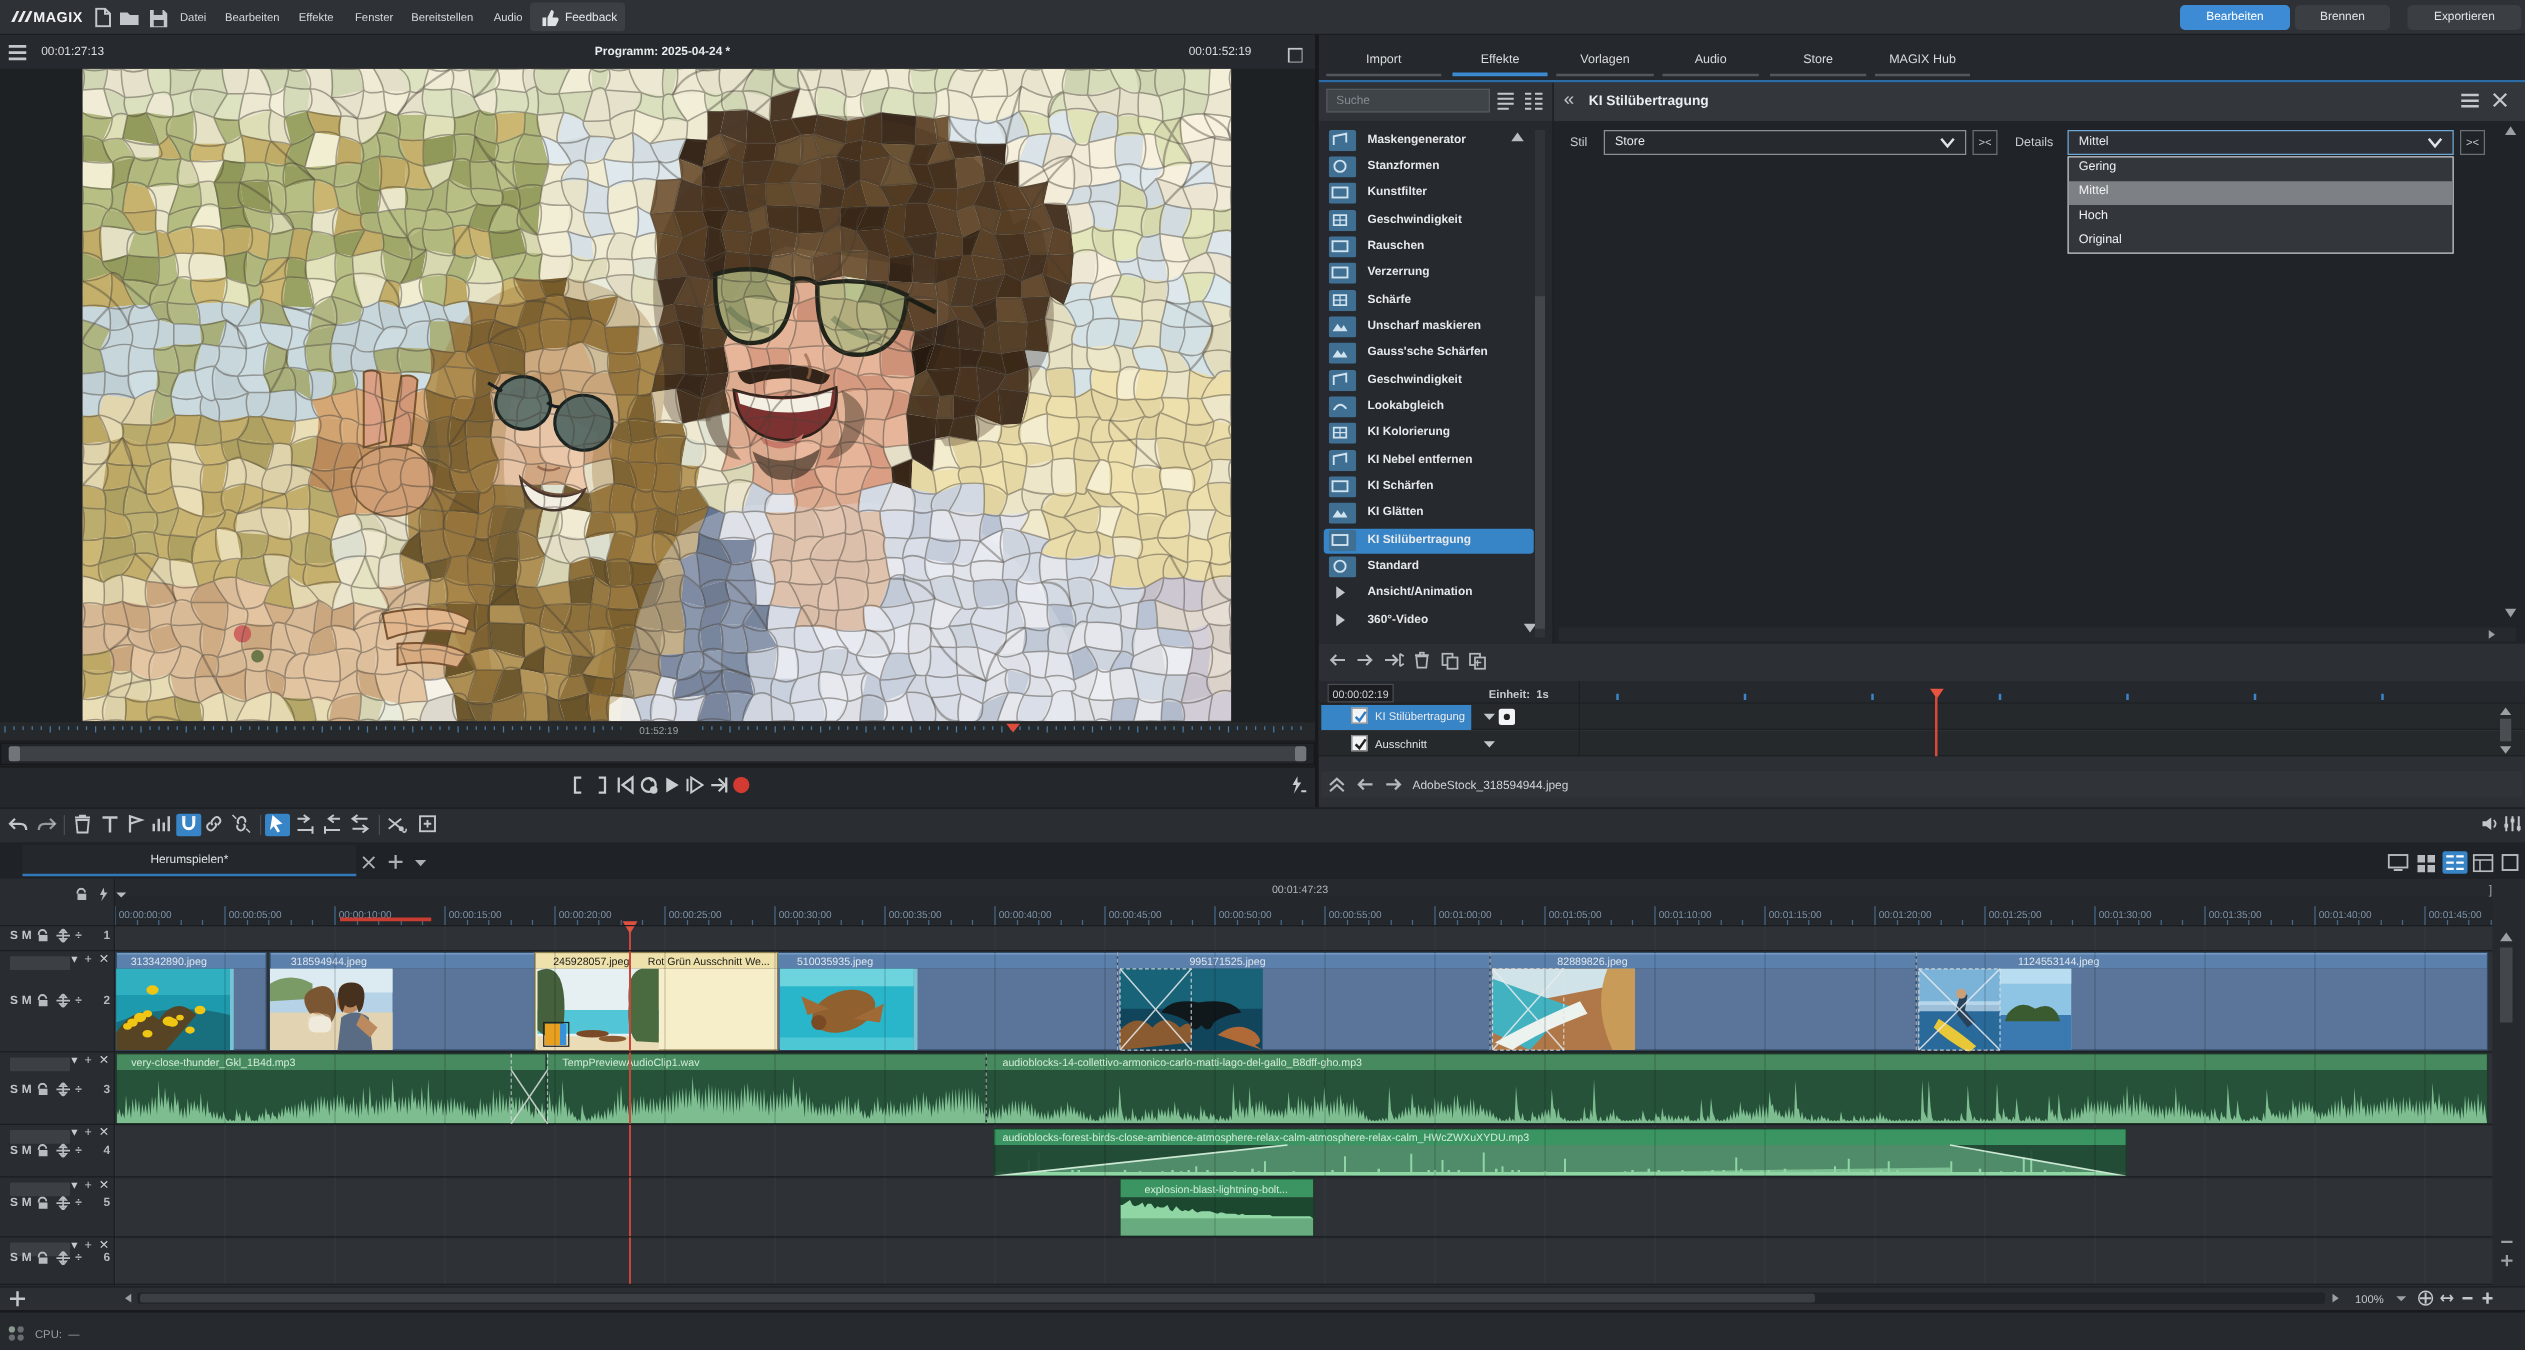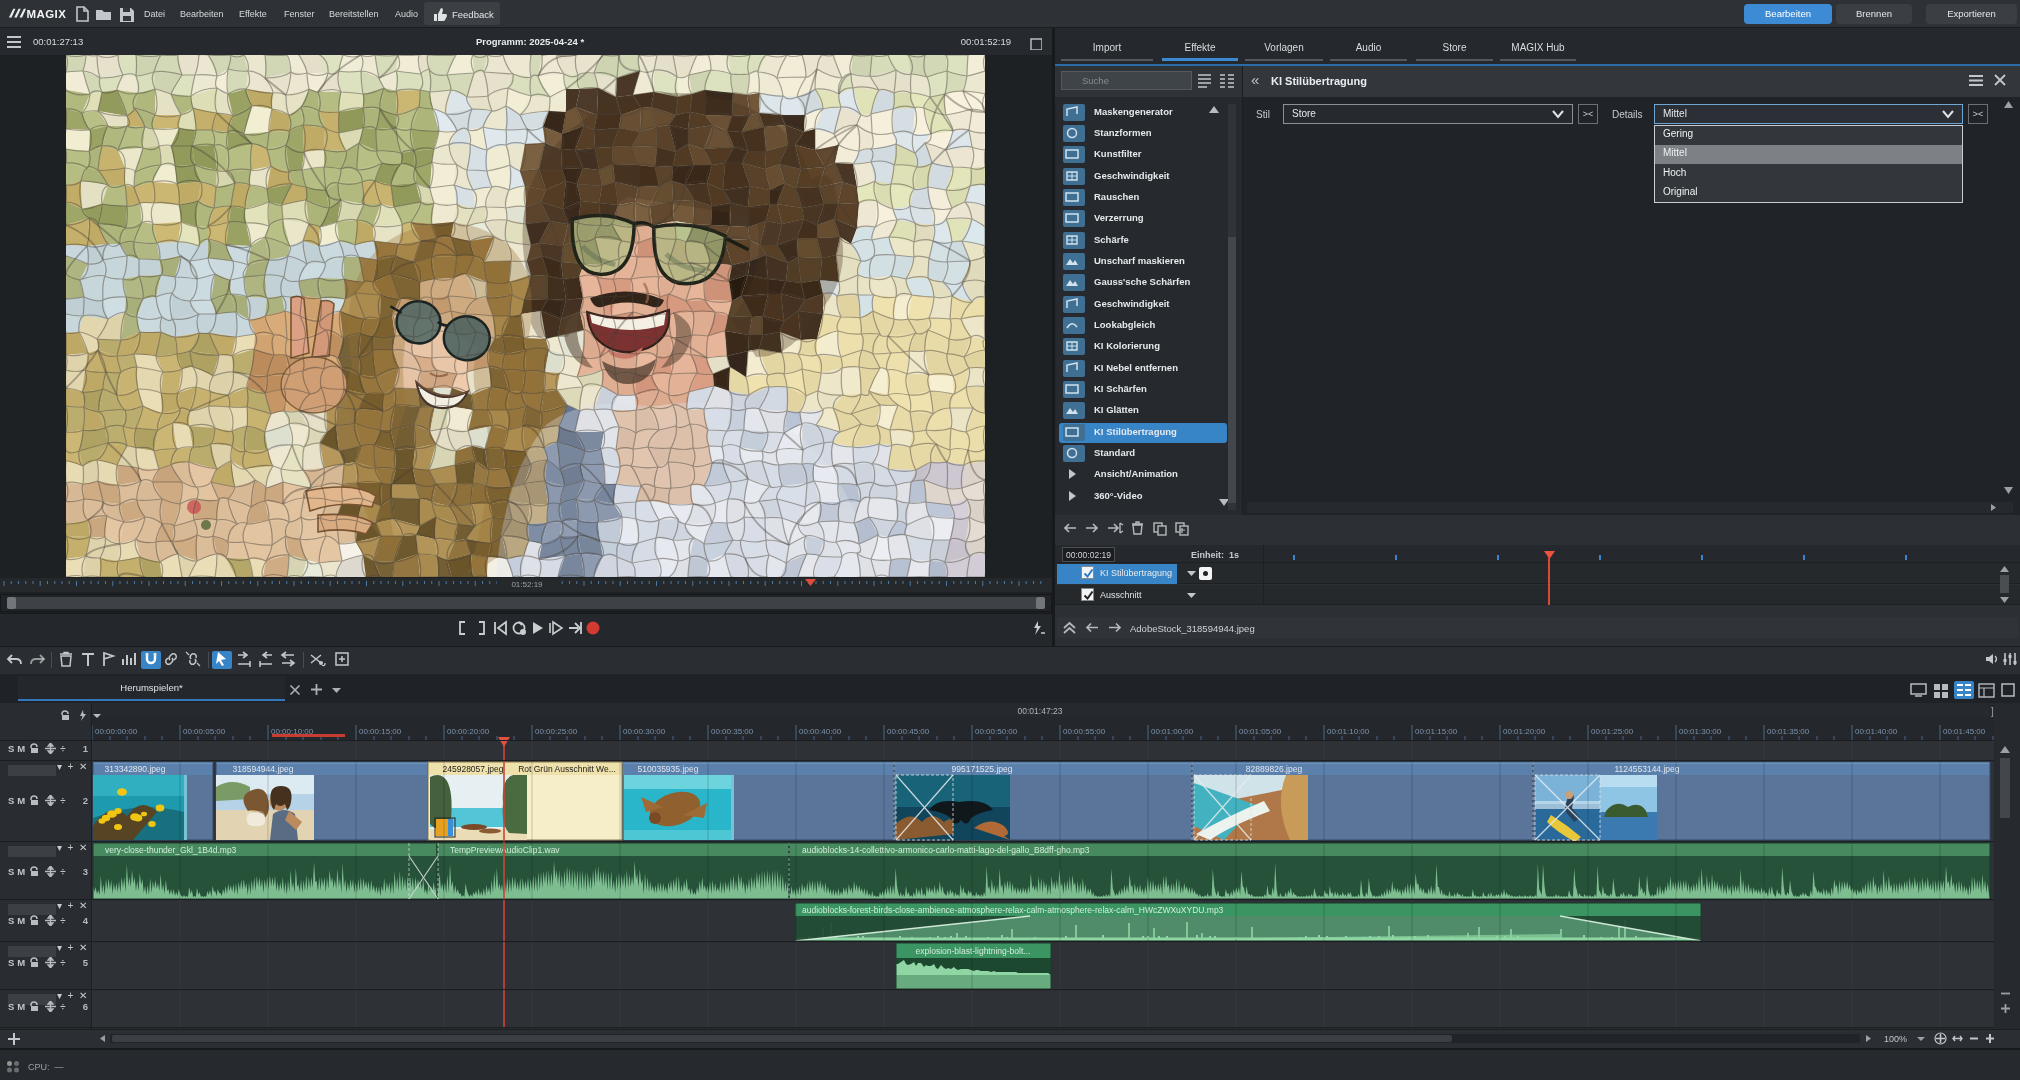--- a/index.html
+++ b/index.html
@@ -46,21 +46,21 @@
 <div class="topbtn" style="left:1744px;width:88px;background:#3d8bd4;color:#fff">Bearbeiten</div>
 <div class="topbtn" style="left:1836px;width:76px">Brennen</div>
 <div class="topbtn" style="left:1926px;width:91px">Exportieren</div>
 <div class="abs" style="left:0;top:28px;width:1052px;height:618px;background:#1e2124"></div>
 <div class="abs" style="left:0;top:28px;width:1052px;height:27px;background:#26292d"></div>
 <svg style="position:absolute;left:6px;top:34px" width="16" height="16" viewBox="0 0 16 16">
     <path d="M1 3h14M1 8h14M1 13h14" stroke="#c3c7cb" stroke-width="2.2"></path>
   </svg>
 <div class="abs" style="left:33px;top:36px;color:#dadde0;font-size:9.5px">00:01:27:13</div>
 <div class="abs" style="left:380px;top:36px;width:300px;text-align:center;color:#e8ebee;font-size:9.5px;font-weight:bold">Programm: 2025-04-24 *</div>
-<div class="abs" style="left:941px;top:36px;width:70px;text-align:right;color:#dadde0;font-size:9.5px">00:01:52:19</div>
+<div class="abs" style="left:941px;top:36px;width:70px;text-align:center;color:#dadde0;font-size:9.5px">00:01:52:19</div>
 <svg style="position:absolute;left:1029px;top:37px" width="13" height="13" viewBox="0 0 13 13">
     <rect x="2" y="2" width="11" height="11" fill="none" stroke="#c3c7cb" stroke-width="1.4"></rect>
   </svg>
 <svg width="919" height="522" viewBox="0 0 919 522" style="position:absolute;left:66px;top:55px">
     <rect width="919" height="522" fill="#e6e0c8"></rect>
     <path d="M0 0L20 0L17 16L0 17Z" fill="#d1d7b5"></path>
     <path d="M20 0L31 0L34 23L17 16Z" fill="#e7e3cc"></path>
     <path d="M31 0L52 0L57 20L34 23Z" fill="#e5e1ca"></path>
     <path d="M52 0L70 0L70 21L57 20Z" fill="#dbe1bf"></path>
     <path d="M70 0L95 0L88 17L70 21Z" fill="#ced4b2"></path>
@@ -1871,21 +1871,21 @@
 <div class="tab" style="left:1245px;width:78px">Vorlagen</div>
 <div class="tabline" style="left:1245px;width:78px;"></div>
 <div class="tab" style="left:1330px;width:77px">Audio</div>
 <div class="tabline" style="left:1330px;width:77px;"></div>
 <div class="tab" style="left:1416px;width:77px">Store</div>
 <div class="tabline" style="left:1416px;width:77px;"></div>
 <div class="tab" style="left:1500px;width:76px">MAGIX Hub</div>
 <div class="tabline" style="left:1500px;width:76px;"></div>
 <div class="abs" style="left:1055px;top:64px;width:965px;height:2px;background:#2b6ca6"></div>
 <div class="abs" style="left:1055px;top:66px;width:187px;height:31px;background:#2f3337"></div>
-<div class="abs" style="left:1061px;top:71px;width:131px;height:19px;background:#3f4449;border:1px solid #55595e;color:#878d93;font-size:9.5px;line-height:17px;padding-left:20px">Suche</div>
+<div class="abs" style="left:1061px;top:71px;width:131px;height:19px;background:#3f4449;border:1px solid #55595e;color:#878d93;font-size:9.5px;line-height:17px;padding-left:7px">Suche</div>
 <svg style="position:absolute;left:1197px;top:73px" width="16" height="15" viewBox="0 0 16 15">
     <path d="M1 2h13M1 6h13M1 10h13M1 14h9" stroke="#c3c7cb" stroke-width="1.6"></path>
   </svg>
 <svg style="position:absolute;left:1219px;top:73px" width="16" height="15" viewBox="0 0 16 15">
     <path d="M1 2h5M1 6h5M1 10h5M1 14h5M9 2h6M9 6h6M9 10h6M9 14h6" stroke="#c3c7cb" stroke-width="1.6"></path>
   </svg>
 <div class="abs" style="left:1243px;top:66px;width:777px;height:31px;background:#33373c"></div>
 <div class="abs" style="left:1251px;top:71px;color:#c2c8ce;font-size:15px">«</div>
 <div class="abs" style="left:1271px;top:75px;color:#eaedf0;font-size:11px;font-weight:bold">KI Stilübertragung</div>
 <svg style="position:absolute;left:1968px;top:73px" width="16" height="15" viewBox="0 0 16 15">

